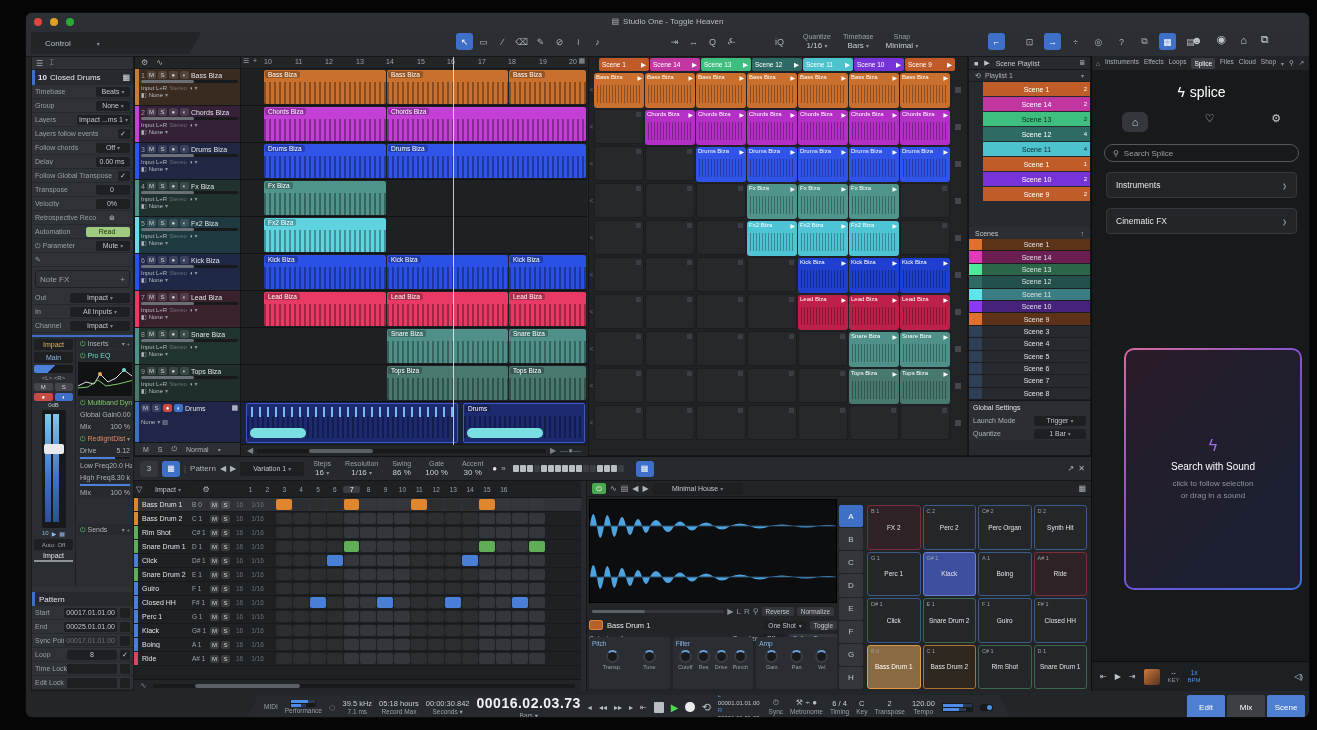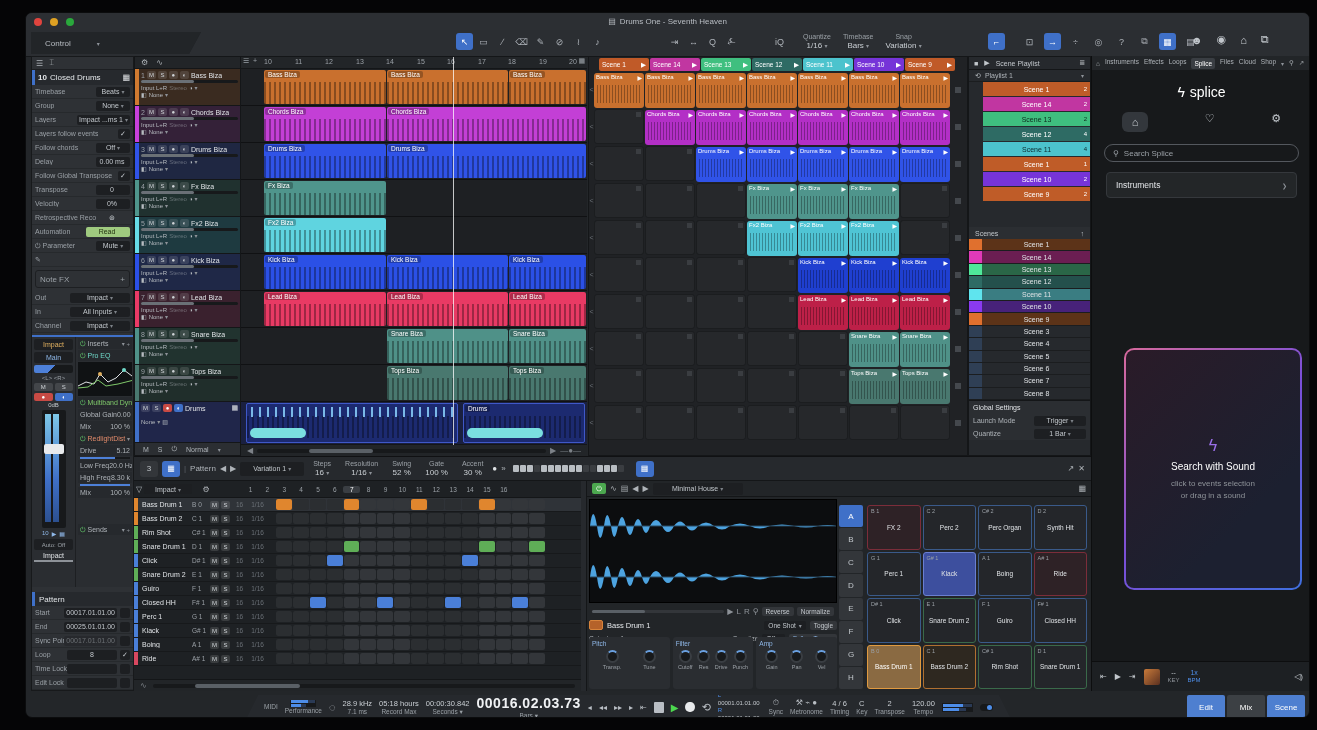--- a/index.html
+++ b/index.html
@@ -179,21 +179,21 @@
 
 <div class="stage">
 <div class="win">
 
   <div class="titlebar">
     <span class="tl" style="background:#e0443e"></span>
     <span class="tl" style="background:#dea123"></span>
     <span class="tl" style="background:#2aa83c"></span>
     <div class="title">
           <span>▤</span>
-          <span>Drums One - Seventh Heaven</span>
+          <span>Studio One - Toggle Heaven</span>
         </div>
   </div>
 
   <div class="toolbar">
     <div class="abs" style="left:5px;top:2px;display:flex;gap:4px">
 
     <div class="tab" style="width:170px">
             <span>Parameter</span>
             <span class="chev">▾</span>
           </div>
@@ -252,21 +252,21 @@
     <div class="stack">
             <span>Quantize</span>
             <b><span>1/16</span> <span class="chev">▾</span></b>
           </div>
           <div class="stack">
             <span>Timebase</span>
             <b><span>Bars</span> <span class="chev">▾</span></b>
           </div>
           <div class="stack">
             <span>Snap</span>
-            <b><span>Variation</span> <span class="chev">▾</span></b>
+            <b><span>Minimal</span> <span class="chev">▾</span></b>
           </div>
         </div>
     <div class="tgroup" style="left:962px">
           <div class="tbtn on">⌐</div>
         </div>
     <div class="tgroup" style="left:995px;gap:6px">
 
     <div class="tbtn">
             <span>⊡</span>
           </div>
@@ -1609,25 +1609,29 @@
     <div class="spsearch">
           <span>⚲</span>
           <span>Search Splice</span>
         </div>
     <div>
 
     <div class="spcard">
             <span>Instruments</span>
             <span class="chev">❯</span>
           </div>
+          <div class="spcard">
+            <span>Cinematic FX</span>
+            <span class="chev">❯</span>
+          </div>
         </div>
     <div class="sws">
       <span class="big">ϟ</span>
       <span class="t">Search with Sound</span>
-      <span class="s"><span>click to events selection</span><br><span>or drag in a sound</span></span>
+      <span class="s"><span>click to follow selection</span><br><span>or drag in a sound</span></span>
     </div>
     <div class="spfoot">
       <span>⇤</span>
       <span>▶</span>
       <span>⇥</span>
       <span class="thumb"></span>
       <span class="kv">
             <b>--</b>
             <span>KEY</span>
           </span>
@@ -1654,21 +1658,21 @@
       <span class="stack">
             <span>Steps</span>
             <b><span>16</span> <span class="chev">▾</span></b>
           </span>
       <span class="stack">
             <span>Resolution</span>
             <b><span>1/16</span> <span class="chev">▾</span></b>
           </span>
       <span class="stack">
             <span>Swing</span>
-            <b>52 %</b>
+            <b>86 %</b>
           </span>
       <span class="stack">
             <span>Gate</span>
             <b>100 %</b>
           </span>
       <span class="stack">
             <span>Accent</span>
             <b>30 %</b>
           </span>
       <span style="color:#dfe2e5">●</span>
@@ -2315,21 +2319,21 @@
         </span>
     <span class="tcell">
           <span class="meter2" style="width:26px;height:7px">
             <i></i>
             <i style="width:60%"></i>
           </span>
           <span>Performance</span>
         </span>
     <span class="ticon" style="font-size:11px">◌</span>
     <span class="tcell">
-          <b>28.9 kHz</b>
+          <b>39.5 kHz</b>
           <span>7.1 ms</span>
         </span>
     <span class="tcell">
           <b>05:18 hours</b>
           <span>Record Max</span>
         </span>
     <span class="tcell">
           <b>00:00:30.842</b>
           <span><span>Seconds</span> ▾</span>
         </span>
@@ -2352,21 +2356,21 @@
         </span>
     <span class="tcell">
           <span class="ticon">⏱</span>
           <span>Sync</span>
         </span>
     <span class="tcell">
           <span class="ticon">⚒ ⌁ ●</span>
           <span>Metronome</span>
         </span>
     <span class="tcell">
-          <b>4 / 6</b>
+          <b>6 / 4</b>
           <span>Timing</span>
         </span>
     <span class="tcell">
           <b>C</b>
           <span>Key</span>
         </span>
     <span class="tcell">
           <b>2</b>
           <span>Transpose</span>
         </span>

